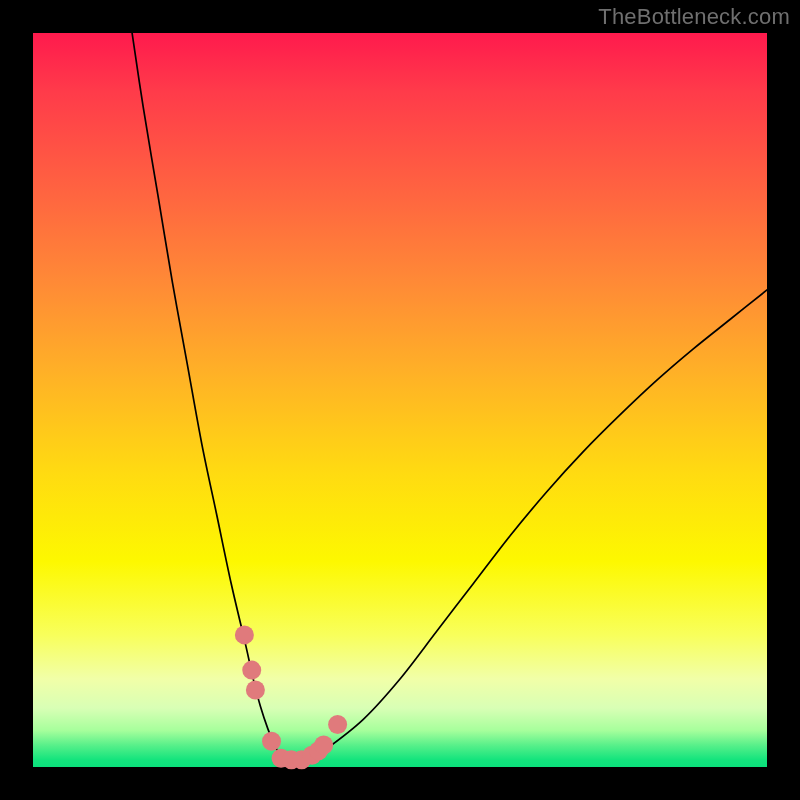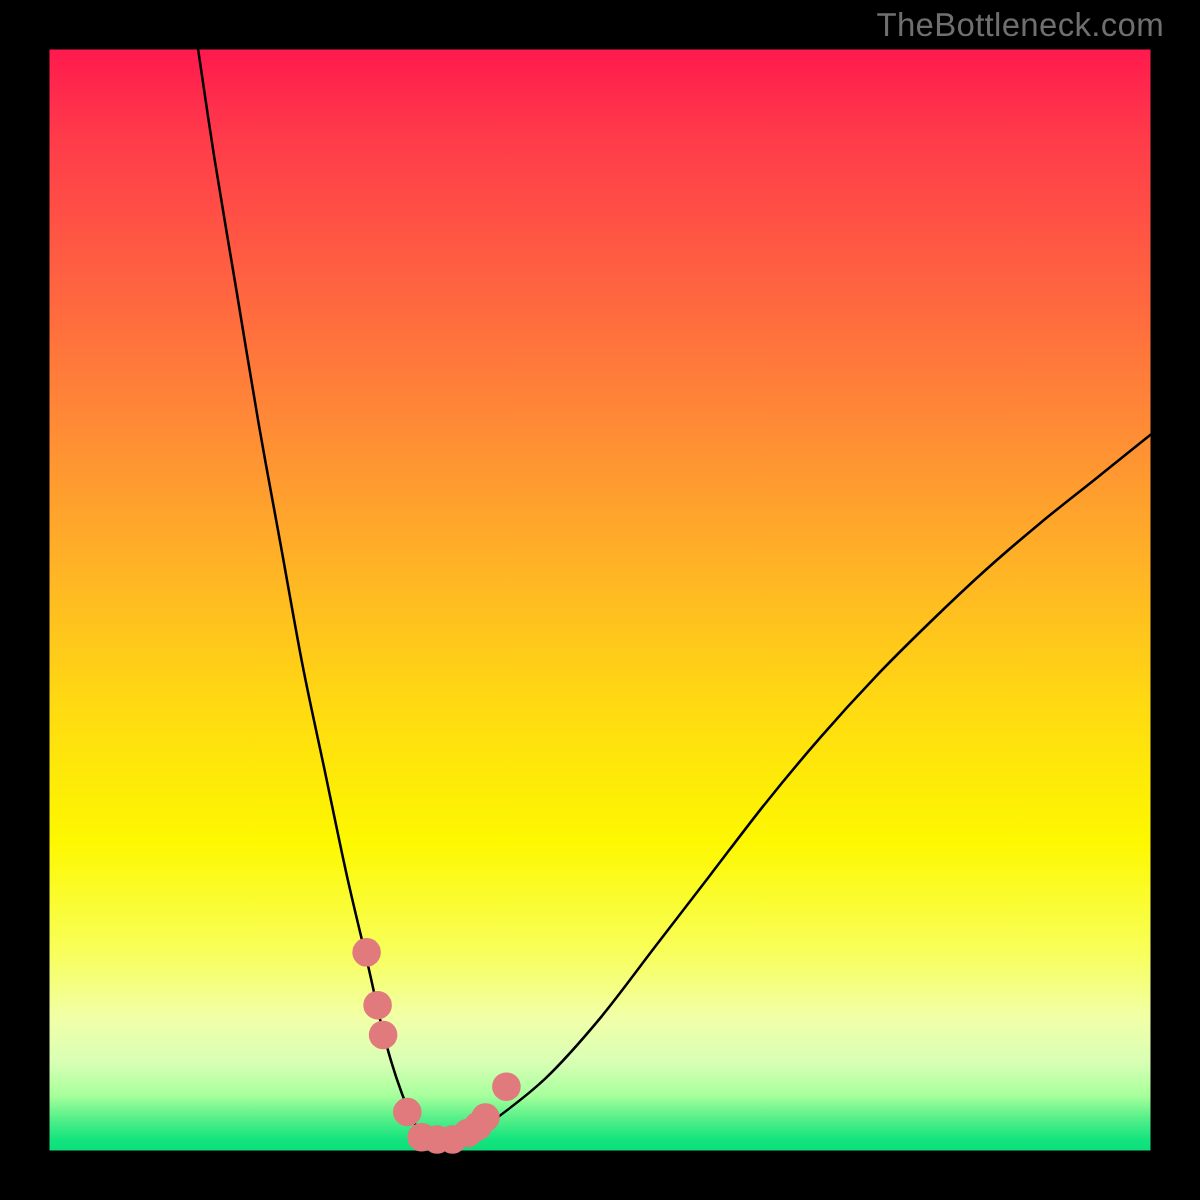--- a/index.html
+++ b/index.html
@@ -13,21 +13,21 @@
   }
   .stage {
     position: relative;
     width: 800px;
     height: 800px;
     background: #000;
   }
   .watermark {
     position: absolute;
     top: 4px;
-    right: 24px;
+    right: 10px;
     color: #6f6f6f;
     font-size: 22px;
     font-weight: 500;
     letter-spacing: 0.2px;
     z-index: 30;
     user-select: none;
   }
   .plot-area {
     position: absolute;
     left: 33px;

